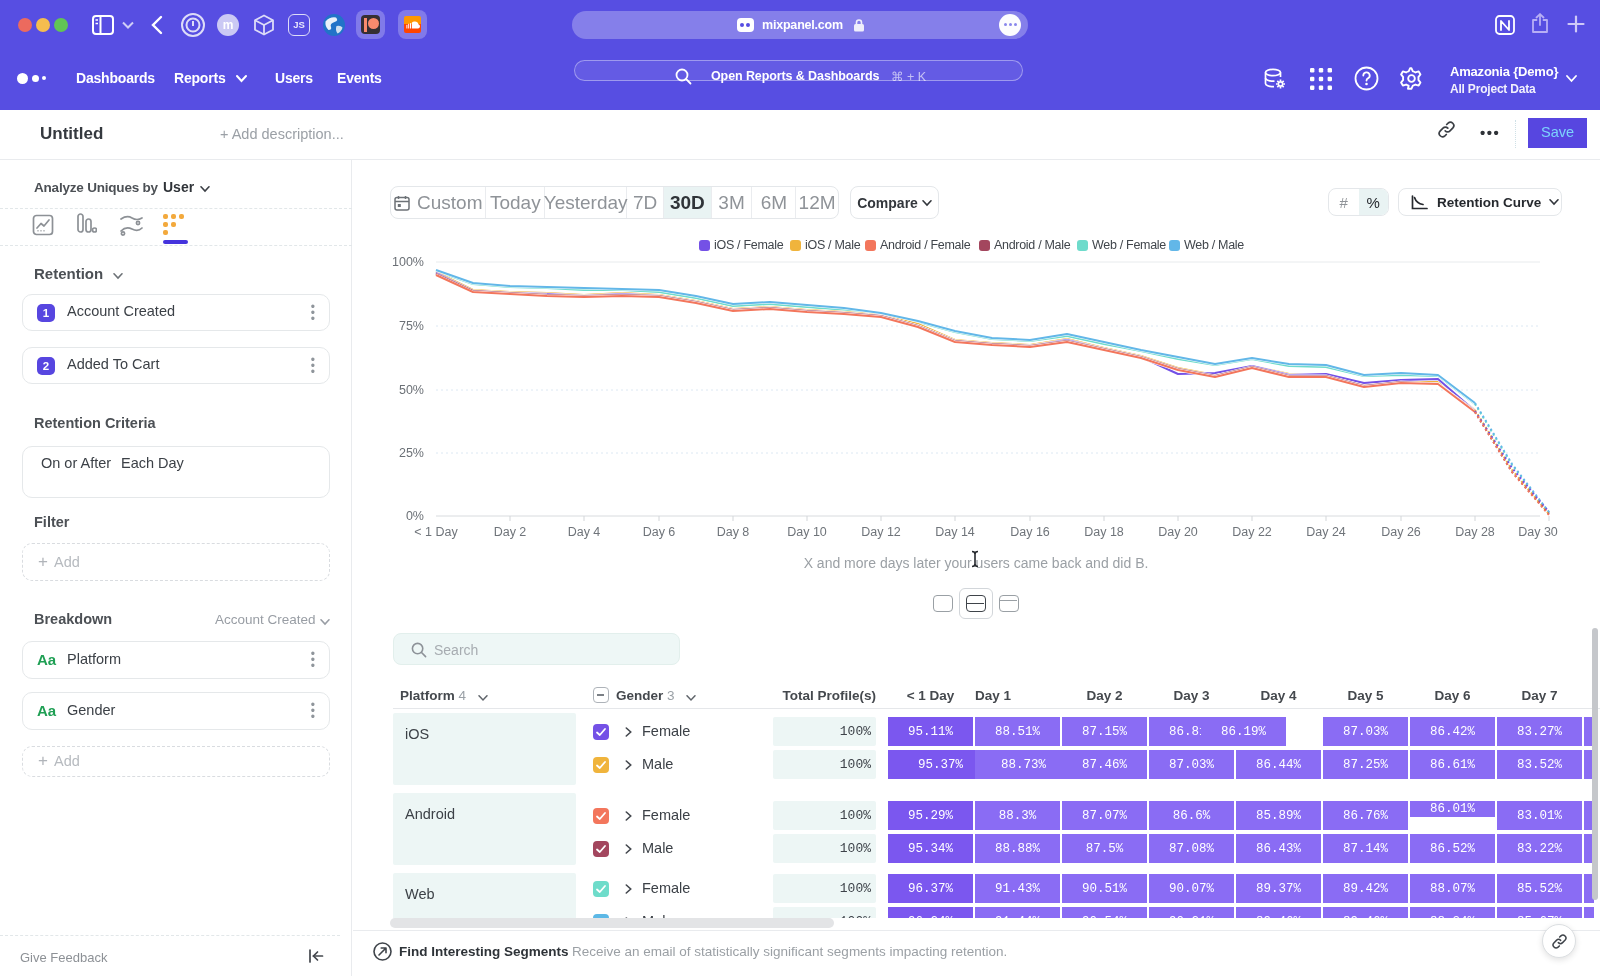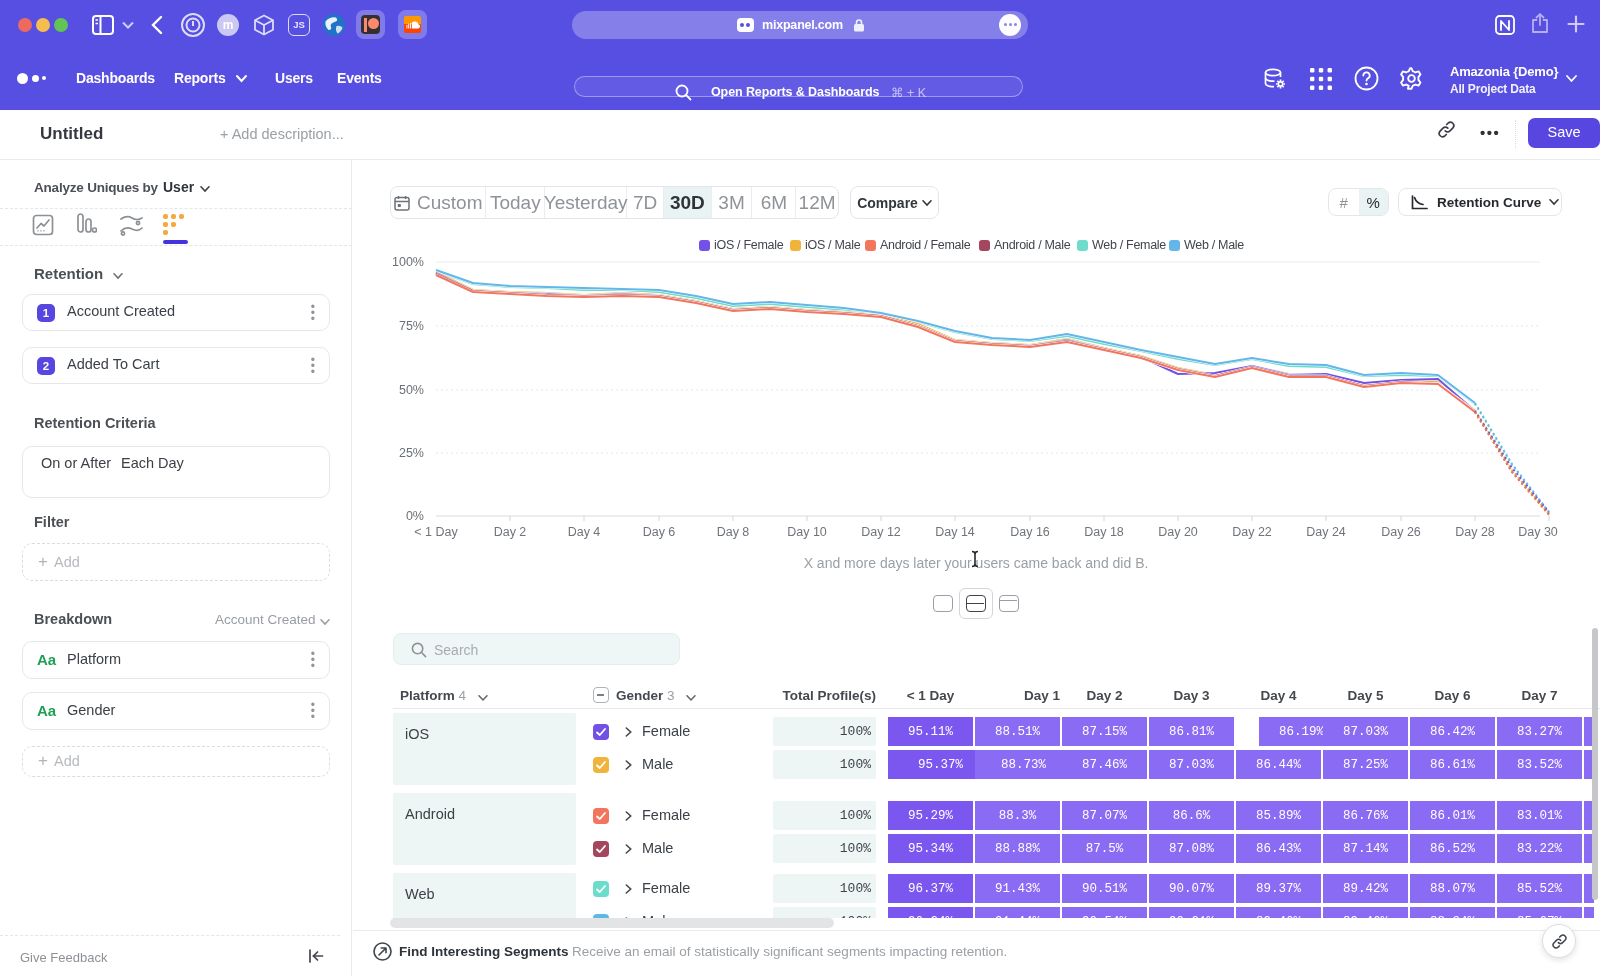--- a/index.html
+++ b/index.html
@@ -3,21 +3,21 @@
 <style>
 *{margin:0;padding:0;box-sizing:border-box}
 html,body{width:1600px;height:976px;overflow:hidden;background:#fff;font-family:"Liberation Sans",sans-serif;position:relative}
 .abs{position:absolute}
 
 #chrome{position:absolute;top:0;left:0;width:1600px;height:110px;background:#574ee2}
 .tl{position:absolute;width:14px;height:14px;border-radius:50%}
 
 #addr{position:absolute;left:572px;top:11px;width:456px;height:28px;border-radius:14px;background:rgba(255,255,255,.28)}
 
-#navsearch{position:absolute;left:574px;top:76px;width:449px;height:21px;border-radius:14px;background:rgba(255,255,255,.08);border:1px solid rgba(255,255,255,.38)}
+#navsearch{position:absolute;left:574px;top:60px;width:449px;height:21px;border-radius:14px;background:rgba(255,255,255,.08);border:1px solid rgba(255,255,255,.38)}
 .navlink{position:absolute;top:70px;color:#fff;font-size:14px;font-weight:700;letter-spacing:-0.2px}
 
 #titlebar{position:absolute;top:110px;left:0;width:1600px;height:50px;background:#fff;border-bottom:1px solid #e9ebee}
 
 #sidebar{position:absolute;top:160px;left:0;width:352px;height:816px;background:#fff;border-right:1px solid #e9ebee}
 .shead{position:absolute;font-size:14.5px;font-weight:700;color:#4c5055}
 .card{position:absolute;left:22px;width:308px;border:1px solid #e5e8ea;border-radius:10px;background:#fff}
 .badge{position:absolute;left:14px;top:9px;width:18px;height:18px;border-radius:5px;background:#5746e0;color:#fff;font-size:11.5px;font-weight:700;text-align:center;line-height:18px}
 .clabel{position:absolute;left:44px;top:8px;font-size:14.5px;color:#3c4147}
 .kebab{position:absolute;right:14px;top:9px;color:#8f959b;font-size:12px;letter-spacing:0;line-height:6px}
@@ -185,21 +185,21 @@
 
 <div id="titlebar">
   <div class="abs" style="left:40px;top:14px;font-size:17px;font-weight:700;color:#35393f">Untitled</div>
   <div class="abs" style="left:220px;top:16px;font-size:14.5px;color:#9ba0a6">+ Add description...</div>
   <svg class="abs" style="left:1438px;top:11px" width="17" height="17" viewBox="0 0 17 17" fill="none" stroke="#3b3f45" stroke-width="1.7" stroke-linecap="round">
       <path d="M7.2 9.8 a3.4 3.4 0 0 0 4.8 0 l2.9-2.9 a3.4 3.4 0 0 0-4.8-4.8 l-1.4 1.4"></path>
       <path d="M9.8 7.2 a3.4 3.4 0 0 0-4.8 0 l-2.9 2.9 a3.4 3.4 0 0 0 4.8 4.8 l1.4-1.4"></path>
     </svg>
   <div class="abs" style="left:1480px;top:14px;color:#2f3338;font-size:15px;font-weight:700;letter-spacing:1.5px">•••</div>
   <div class="abs" style="left:1515px;top:10px;width:0;height:28px;border-left:1px dotted #cfe0e6"></div>
-  <div class="abs" style="left:1528px;top:8px;width:72px;height:30px;border-radius:7px;background:#5746e0;color:#ffffff;font-size:14.5px;text-align:center;line-height:29px">Save</div>
+  <div class="abs" style="left:1528px;top:8px;width:59px;height:30px;border-radius:0;background:#5746e0;color:#7dd3fc;font-size:14.5px;text-align:center;line-height:29px">Save</div>
 </div>
 
 <div id="sidebar">
   <div class="abs" style="left:34px;top:20px;font-size:13.5px;color:#4c5055;font-weight:600;letter-spacing:-0.2px">Analyze Uniques by</div>
   <div class="abs" style="left:163px;top:19px;font-size:14px;color:#2f3338;font-weight:700">User</div>
   <svg class="abs" style="left:200px;top:25px" width="10" height="8" viewBox="0 0 10 8" fill="none" stroke="#3b3f45" stroke-width="1.6" stroke-linecap="round">
       <polyline points="1,1.8 5,6 9,1.8"></polyline>
     </svg>
   <div class="abs" style="left:0;top:48px;width:352px;border-top:1px dashed #e2e7e9"></div>
 
@@ -426,21 +426,21 @@
     </svg>
   <div class="abs" style="left:240px;top:527px;width:16px;height:16px;border:1.5px solid #aeb3b9;border-radius:4px">
       <div style="position:absolute;left:3px;top:6px;width:7px;height:1.8px;background:#7b8086"></div>
     </div>
   <div class="th" style="left:263px;top:528px">Gender <span style="color:#9aa0a6;font-weight:400">3</span></div>
   <svg class="abs" style="left:333px;top:534px" width="10" height="8" viewBox="0 0 10 8" fill="none" stroke="#5f646a" stroke-width="1.5" stroke-linecap="round">
       <polyline points="1,1.8 5,6 9,1.8"></polyline>
     </svg>
   <div class="th" style="left:323px;top:528px;width:200px;text-align:right">Total Profile(s)</div>
   <div class="th" style="left:535px;top:528px;width:85px;text-align:center">&lt; 1 Day</div>
-  <div class="th" style="left:622px;top:528px;width:85px;text-align:right">Day 1</div>
+  <div class="th" style="left:622px;top:528px;width:85px;text-align:left">Day 1</div>
   <div class="th" style="left:709px;top:528px;width:85px;text-align:center">Day 2</div>
   <div class="th" style="left:796px;top:528px;width:85px;text-align:center">Day 3</div>
   <div class="th" style="left:883px;top:528px;width:85px;text-align:center">Day 4</div>
   <div class="th" style="left:970px;top:528px;width:85px;text-align:center">Day 5</div>
   <div class="th" style="left:1057px;top:528px;width:85px;text-align:center">Day 6</div>
   <div class="th" style="left:1144px;top:528px;width:85px;text-align:center">Day 7</div>
   <div class="abs" style="left:40px;top:548px;width:1207px;border-top:1px solid #e5e7ea"></div>
 
   <div class="abs" style="left:0;top:549px;width:1247px;height:209px;overflow:hidden" id="tbody">
   <div class="tealcell" style="left:40px;top:4px;width:183px;height:72px"></div>
@@ -457,21 +457,21 @@
   <svg class="abs" style="left:272px;top:18px" width="7" height="10" viewBox="0 0 7 10" fill="none" stroke="#44484e" stroke-width="1.6" stroke-linecap="round">
         <polyline points="1.3,1 5.7,5 1.3,9"></polyline>
       </svg>
   <div class="rowname" style="left:289px;top:14px">Female</div>
   <div class="tealcell" style="left:420px;top:8px;width:103px;height:29px"></div>
   <div class="mono abs" style="left:420px;top:15px;width:98px;text-align:right;font-size:13px;color:#3e434a">100%</div>
   <div class="pcell dark" style="left:535px;top:8px;width:85px;height:29px">95.11%</div>
   <div class="pcell" style="left:622px;top:8px;width:85px;height:29px">88.51%</div>
   <div class="pcell" style="left:709px;top:8px;width:85px;height:29px">87.15%</div>
   <div class="pcell" style="left:796px;top:8px;width:85px;height:29px">86.81%</div>
-  <div class="pcell" style="left:906px;top:8px;width:85px;height:29px">86.19%</div>
+  <div class="pcell" style="left:848px;top:8px;width:85px;height:29px">86.19%</div>
   <div class="pcell" style="left:970px;top:8px;width:85px;height:29px">87.03%</div>
   <div class="pcell" style="left:1057px;top:8px;width:85px;height:29px">86.42%</div>
   <div class="pcell" style="left:1144px;top:8px;width:85px;height:29px">83.27%</div>
   <div class="pcell" style="left:1231px;top:8px;width:10px;height:29px"></div>
   <div class="chk" style="left:240px;top:47.5px;background:#f0b43c">
         <svg width="12" height="12" viewBox="0 0 12 12" fill="none" stroke="#fff" stroke-width="1.8" stroke-linecap="round" stroke-linejoin="round">
           <polyline points="2,6.5 4.8,9 10,3"></polyline>
         </svg>
       </div>
   <svg class="abs" style="left:272px;top:51px" width="7" height="10" viewBox="0 0 7 10" fill="none" stroke="#44484e" stroke-width="1.6" stroke-linecap="round">
@@ -499,21 +499,21 @@
       </svg>
   <div class="rowname" style="left:289px;top:98px">Female</div>
   <div class="tealcell" style="left:420px;top:92px;width:103px;height:29px"></div>
   <div class="mono abs" style="left:420px;top:99px;width:98px;text-align:right;font-size:13px;color:#3e434a">100%</div>
   <div class="pcell dark" style="left:535px;top:92px;width:85px;height:29px">95.29%</div>
   <div class="pcell" style="left:622px;top:92px;width:85px;height:29px">88.3%</div>
   <div class="pcell" style="left:709px;top:92px;width:85px;height:29px">87.07%</div>
   <div class="pcell" style="left:796px;top:92px;width:85px;height:29px">86.6%</div>
   <div class="pcell" style="left:883px;top:92px;width:85px;height:29px">85.89%</div>
   <div class="pcell" style="left:970px;top:92px;width:85px;height:29px">86.76%</div>
-  <div class="pcell" style="left:1057px;top:92px;width:85px;height:29px">86.01%</div>
+  <div class="pcell" style="left:1057px;top:92px;width:85px;height:16px">86.01%</div>
   <div class="pcell" style="left:1144px;top:92px;width:85px;height:29px">83.01%</div>
   <div class="pcell" style="left:1231px;top:92px;width:10px;height:29px"></div>
   <div class="chk" style="left:240px;top:131.5px;background:#a3465e">
         <svg width="12" height="12" viewBox="0 0 12 12" fill="none" stroke="#fff" stroke-width="1.8" stroke-linecap="round" stroke-linejoin="round">
           <polyline points="2,6.5 4.8,9 10,3"></polyline>
         </svg>
       </div>
   <svg class="abs" style="left:272px;top:135px" width="7" height="10" viewBox="0 0 7 10" fill="none" stroke="#44484e" stroke-width="1.6" stroke-linecap="round">
         <polyline points="1.3,1 5.7,5 1.3,9"></polyline>
       </svg>

